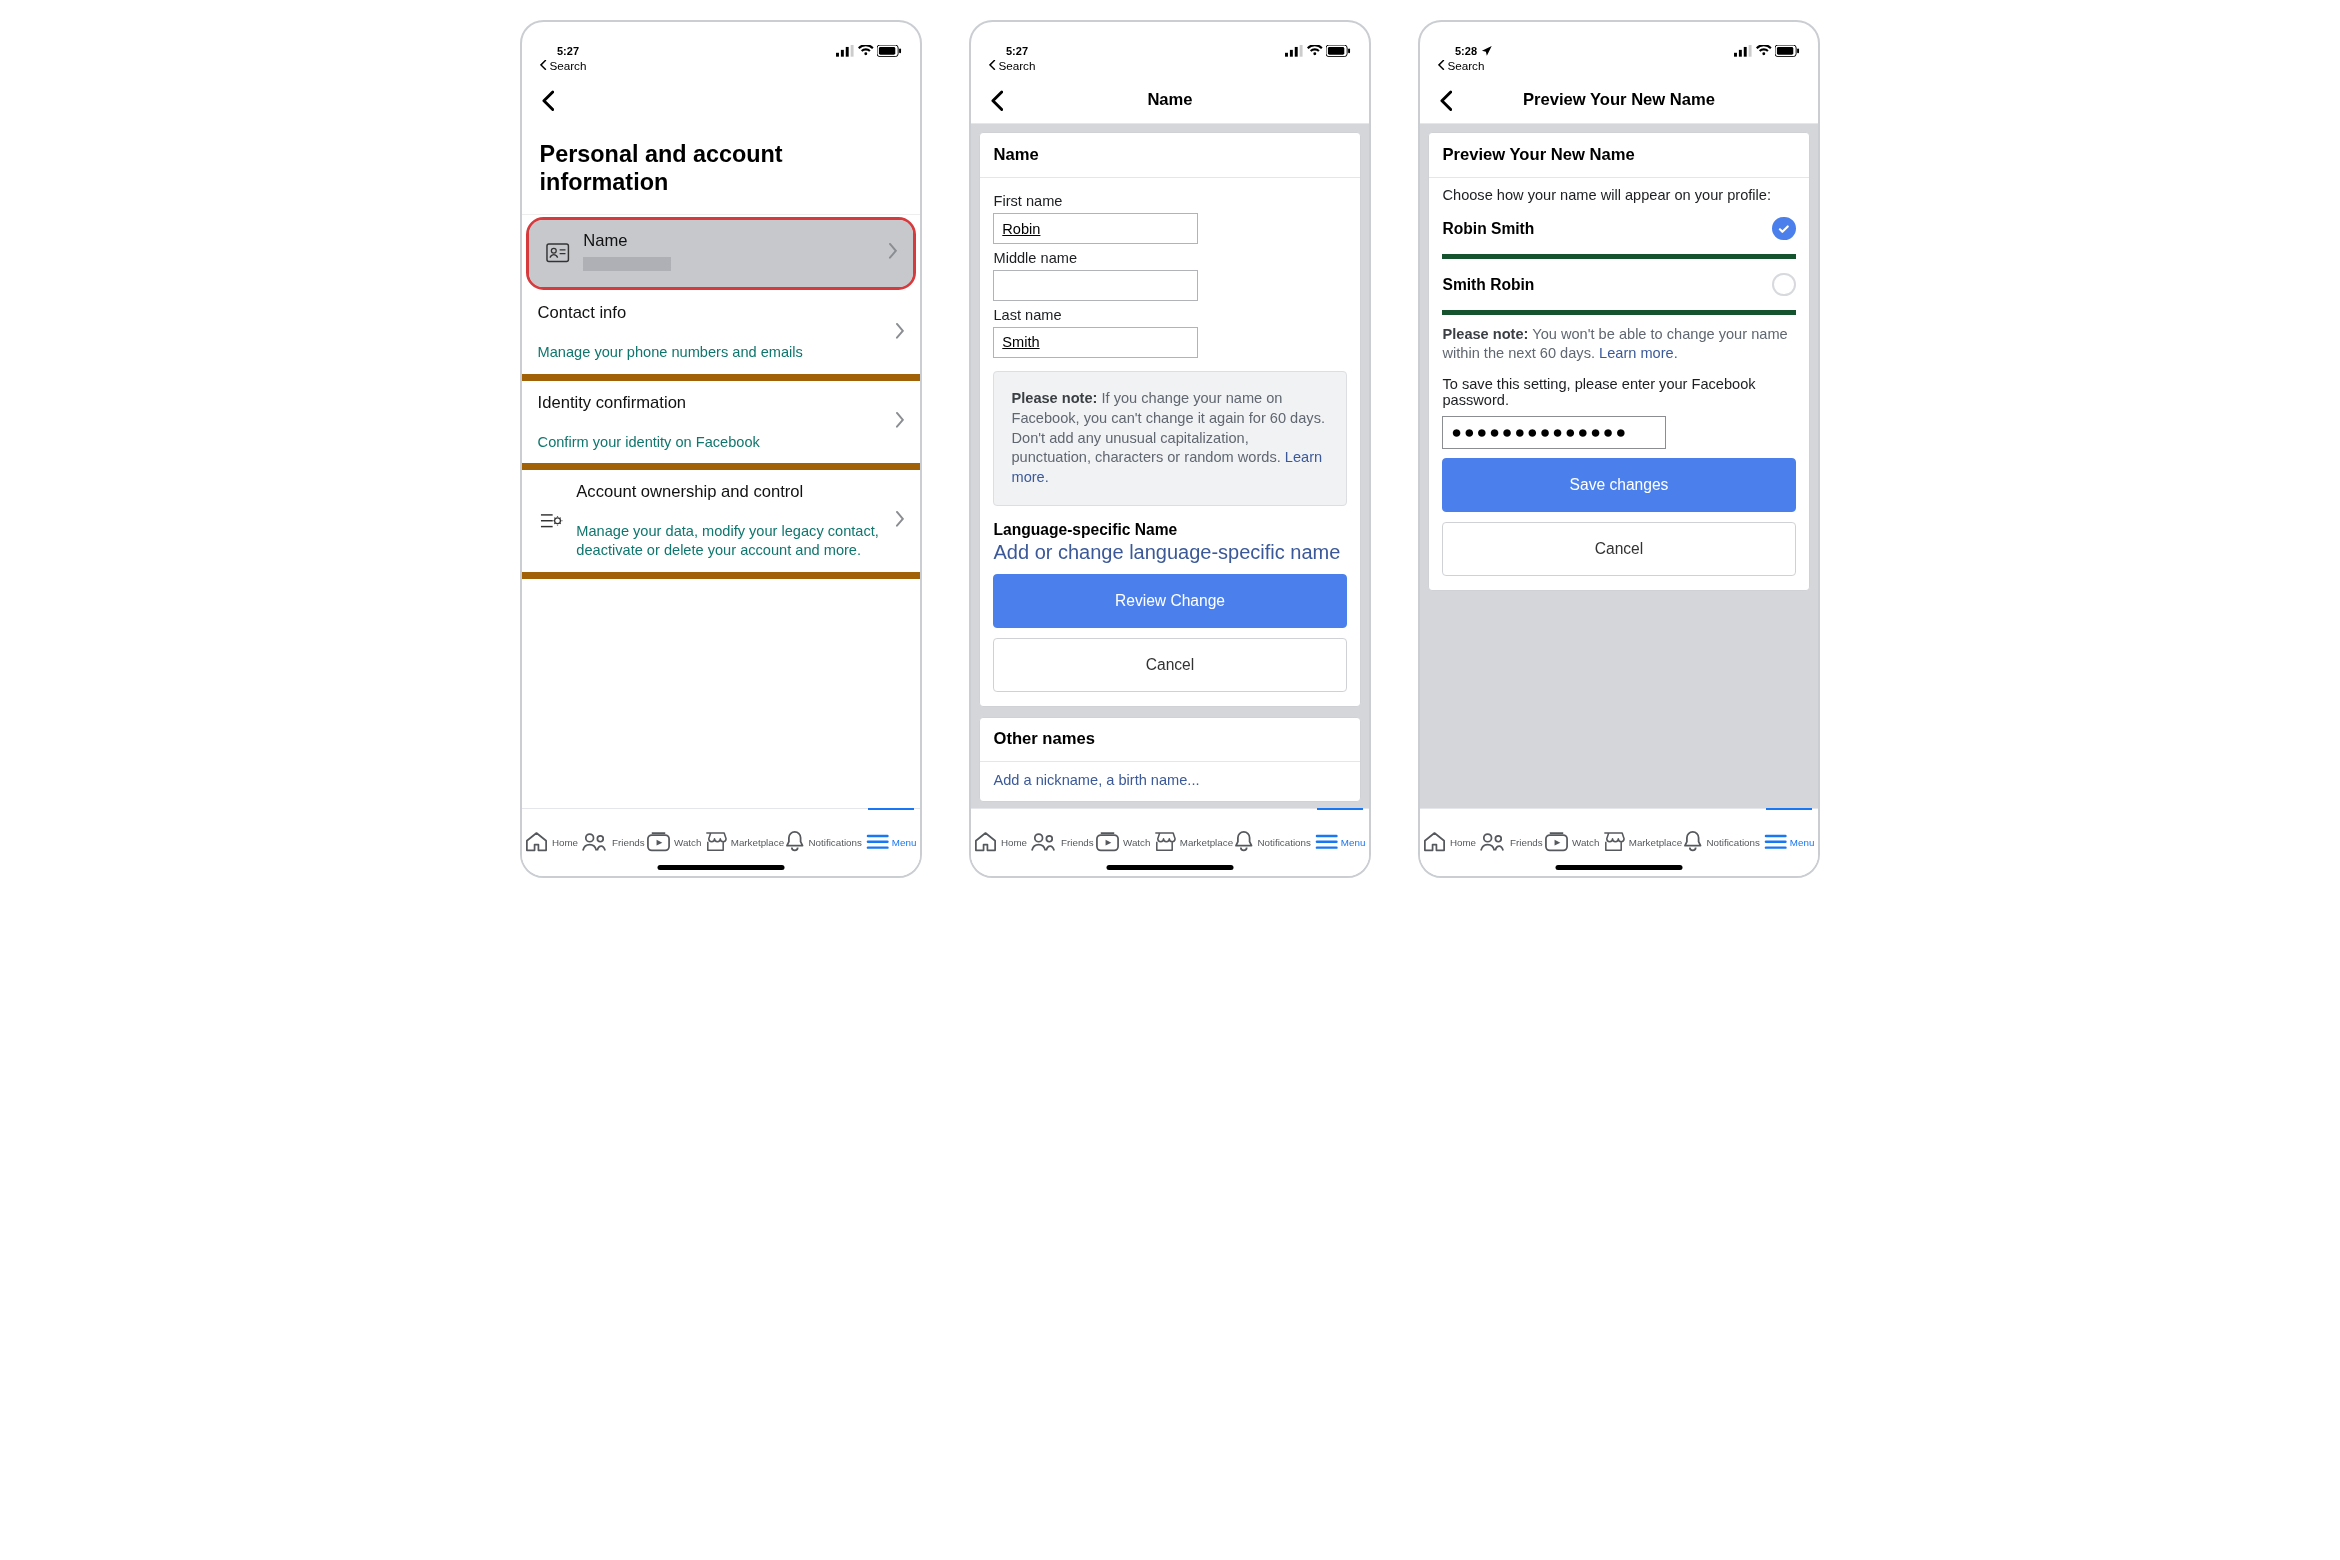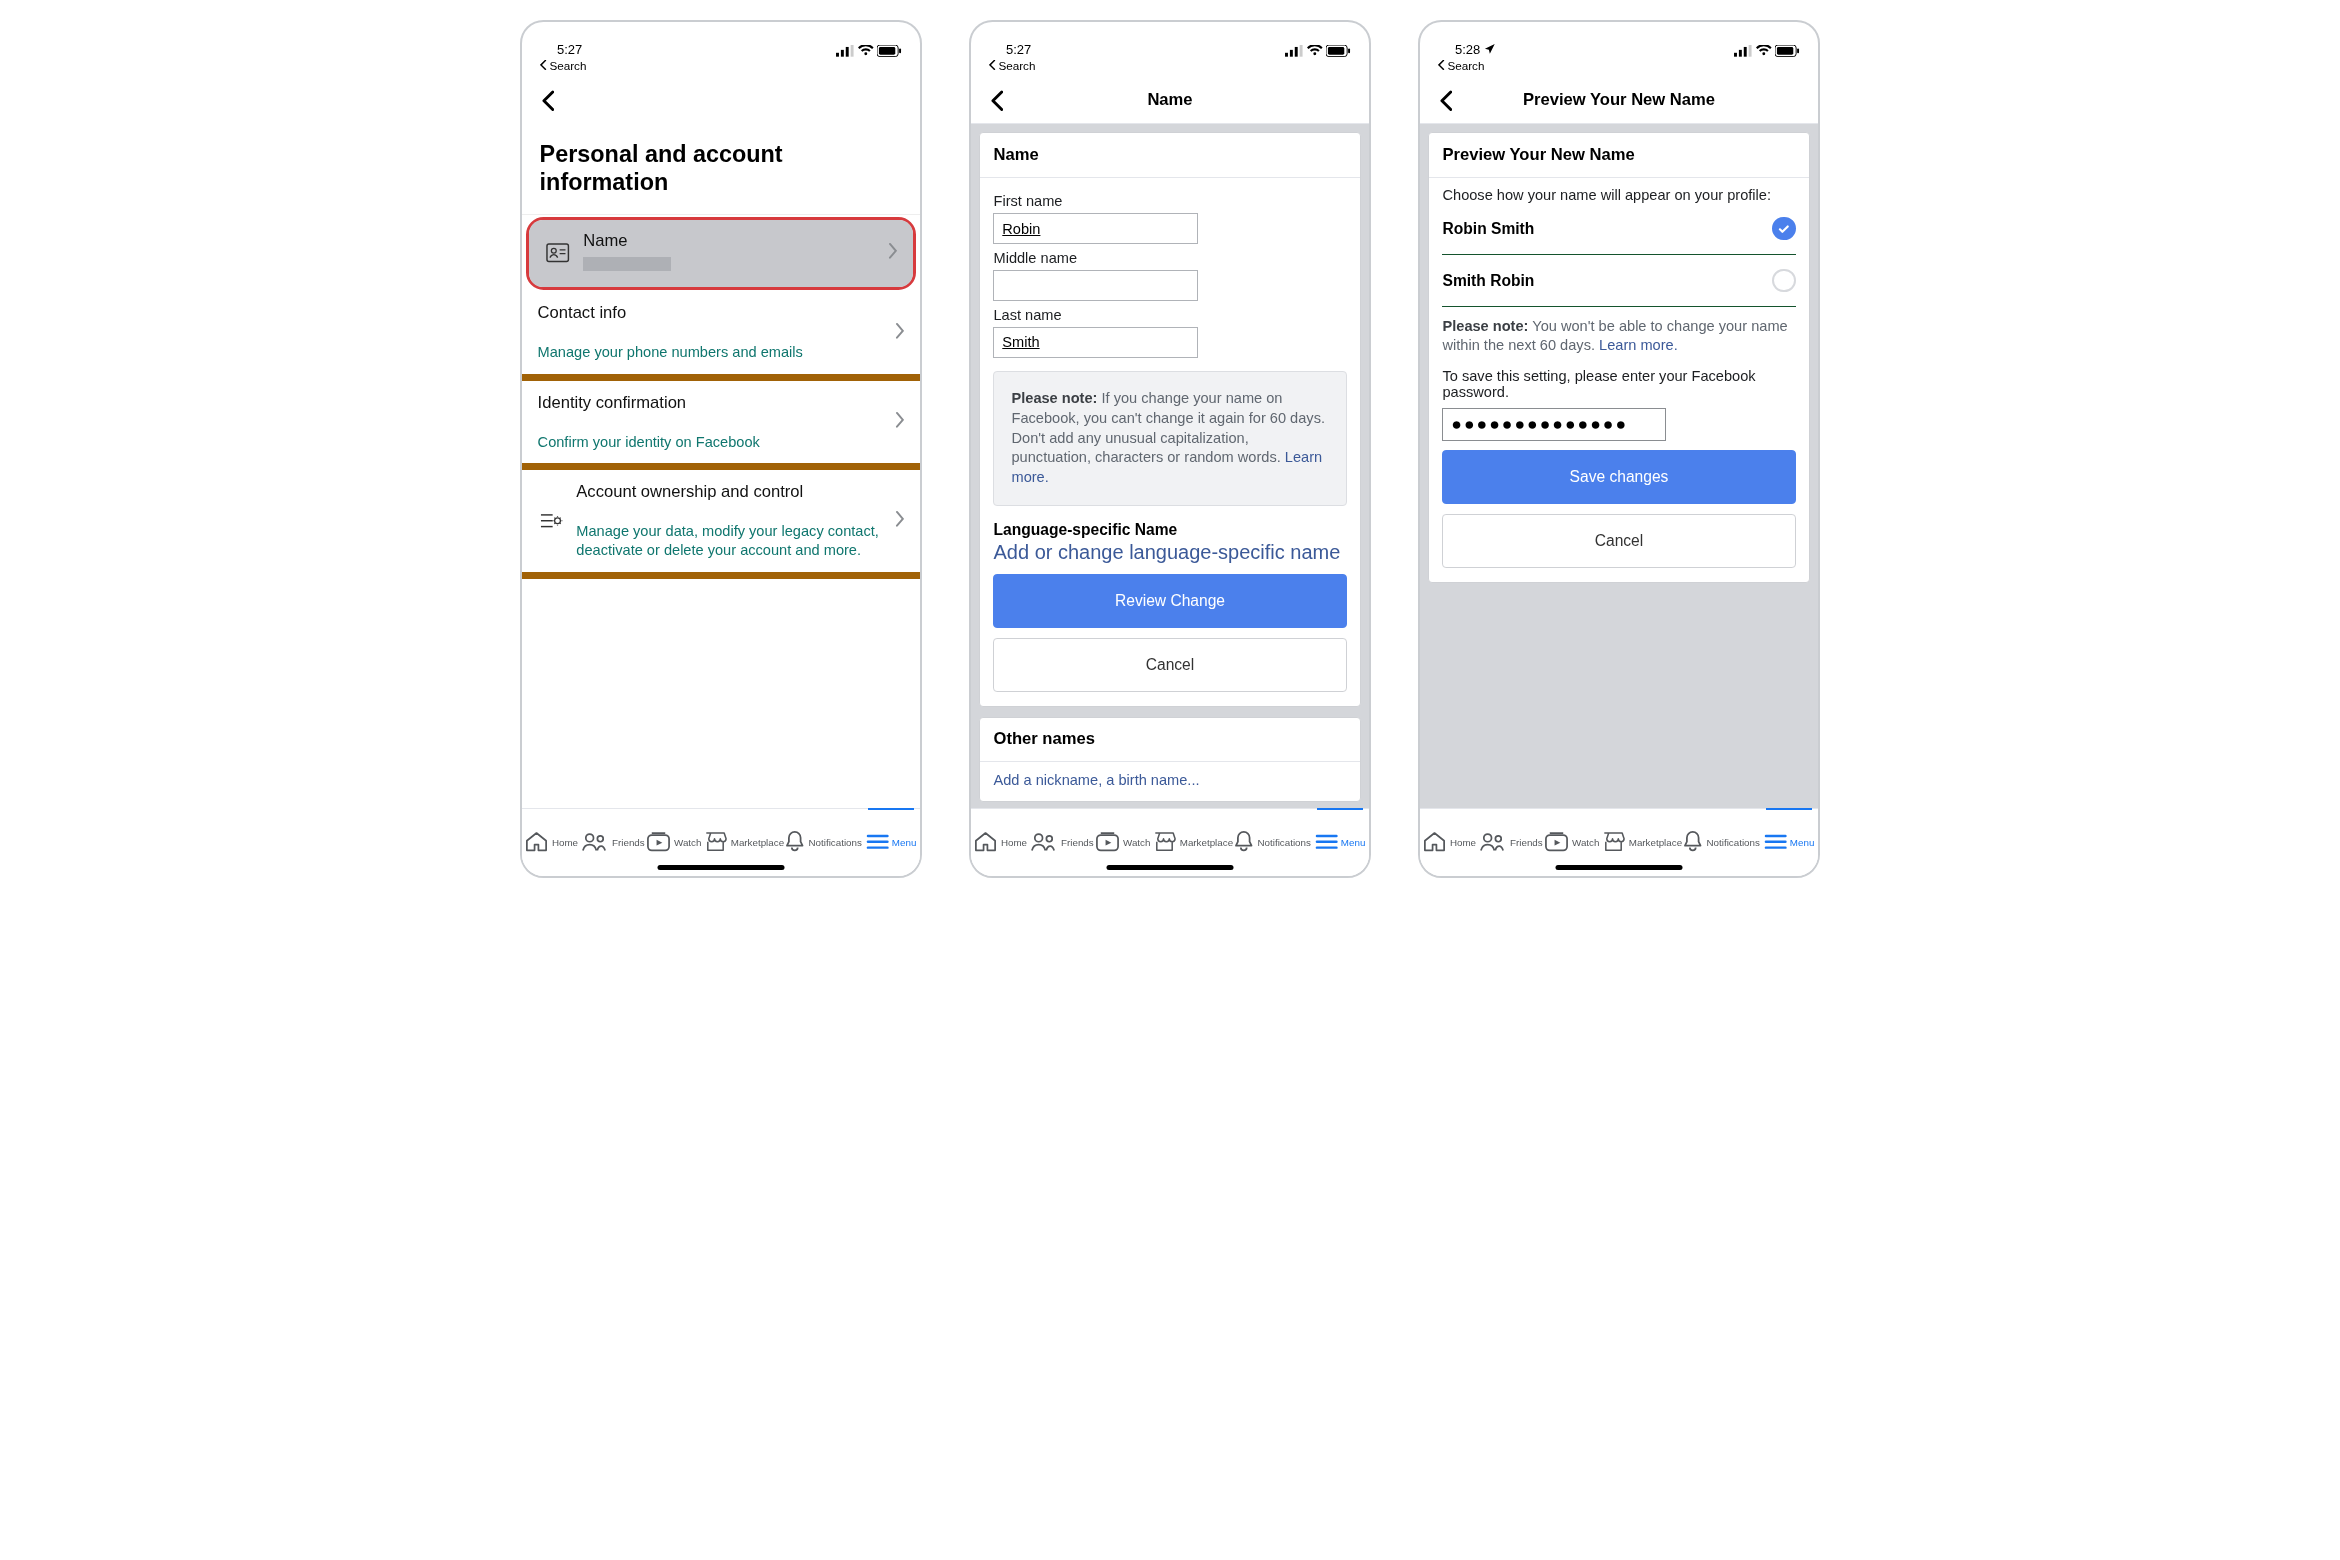--- a/index.html
+++ b/index.html
@@ -23,22 +23,22 @@
     display: flex;
     flex-direction: column;
   }
   
   .statusbar {
     height: 35px;
     display: flex;
     justify-content: space-between;
     align-items: flex-end;
     padding: 5.9px 17.6px 0 35px;
-    font-size: 13px;
-    font-weight: 400;
+    font-size: 11px;
+    font-weight: 700;
   }
   .status-left { display:flex; align-items:center; gap:3.9px; }
   .status-icons { display:flex; align-items:center; gap:3.9px; }
   .status-icons svg { display:block; }
   .back-search {
     font-size: 11.7px;
     color: #000;
     padding: 2px 17.6px 5.9px 17.6px;
     display:flex;
     align-items:center;
@@ -162,21 +162,21 @@
     background:#4b80ec;
     border-color:#4b80ec;
     color:#fff;
   }
   
   .optrow {
     display:flex;
     align-items:center;
     justify-content:space-between;
     padding:13.7px 0;
-    border-bottom:1px solid #14532d;
+    border-bottom:5px solid #14532d;
   }
   .optrow:last-of-type { border-bottom:none; }
   .optlabel { font-size:15.6px; font-weight:700; }
   .radio {
     width:23.4px; height:23.4px; border-radius:50%;
     border:2px solid #d7d9dd;
     display:flex; align-items:center; justify-content:center;
   }
   .radio.checked {
     background:#4b80ec;

